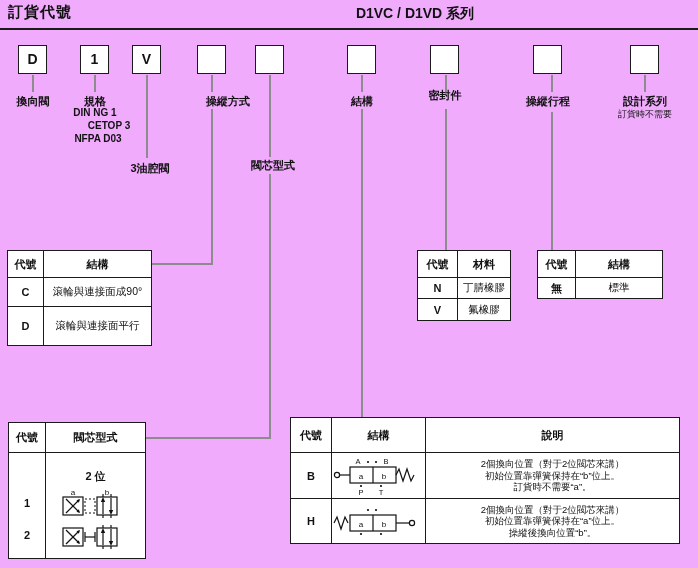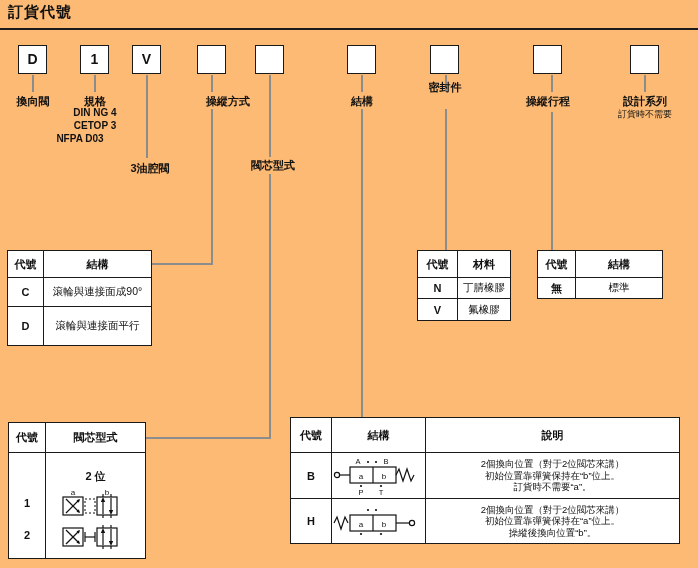--- a/index.html
+++ b/index.html
@@ -1,16 +1,16 @@
 <!DOCTYPE html>
 <html><head>
 <meta charset="utf-8">
 <style>
   html,body{margin:0;padding:0;background:#fff;}
-  .page{position:relative;width:698px;height:568px;background:#fdba74;overflow:hidden;
+  .page{position:relative;width:698px;height:568px;background:#f0abfc;overflow:hidden;
         font-family:"Liberation Sans",sans-serif;color:#111;}
   .title-left{position:absolute;left:8px;top:3px;font-size:15px;font-weight:bold;letter-spacing:1px;}
   .title-right{position:absolute;left:325px;top:5px;width:180px;text-align:center;font-size:14px;font-weight:bold;}
   .rule{position:absolute;left:0;top:28px;width:698px;height:2px;background:#1a1a1a;}
   .code-box{position:absolute;top:45px;width:27px;height:27px;border:1.5px solid #1a1a1a;
             text-align:center;line-height:27px;font-size:14px;font-weight:bold;background:#fff;}
   .stem{position:absolute;width:2px;background:#8c8c8c;}
   .hline{position:absolute;height:2px;background:#8c8c8c;}
   .blabel{position:absolute;transform:translateX(-50%);font-size:11px;font-weight:bold;white-space:nowrap;}
   .sublabel{position:absolute;transform:translateX(-50%);font-size:10px;font-weight:bold;white-space:nowrap;}
@@ -27,20 +27,21 @@
   .pos-label{font-size:11px;font-weight:bold;text-align:center;margin-top:9px;}
   svg{display:block;margin:0 auto;}
   svg text{font-family:"Liberation Sans",sans-serif;}
 </style>
 </head>
 <body>
 
 <div class="page">
 
   <div class="title-left">訂貨代號</div>
+  <div class="title-right">D1VC / D1VD 系列</div>
   <div class="rule"></div>
 
   <div class="code-box" style="left:18px">D</div>
   <div class="code-box" style="left:80px">1</div>
   <div class="code-box" style="left:132px">V</div>
   <div class="code-box" style="left:197px"></div>
   <div class="code-box" style="left:255px"></div>
   <div class="code-box" style="left:347px"></div>
   <div class="code-box" style="left:430px"></div>
   <div class="code-box" style="left:533px"></div>
@@ -58,26 +59,26 @@
   <div class="stem" style="left:445px;top:75px;height:17px"></div>
   <div class="stem" style="left:445px;top:109px;height:141px"></div>
   <div class="stem" style="left:551px;top:75px;height:17px"></div>
   <div class="stem" style="left:551px;top:112px;height:138px"></div>
   <div class="stem" style="left:644px;top:75px;height:17px"></div>
   <div class="hline" style="left:151px;top:263px;width:62px"></div>
   <div class="hline" style="left:145px;top:437px;width:126px"></div>
 
   <div class="blabel" style="left:33px;top:94px">換向閥</div>
   <div class="blabel" style="left:95px;top:94px">規格</div>
-  <div class="sublabel" style="left:95px;top:107px">DIN NG 4</div>
-  <div class="sublabel" style="left:95px;top:120px">CETOP 3</div>
-  <div class="sublabel" style="left:80px;top:133px">NFPA D03</div>
+  <div class="sublabel" style="left:95px;top:107px">DIN NG 1</div>
+  <div class="sublabel" style="left:109px;top:120px">CETOP 3</div>
+  <div class="sublabel" style="left:98px;top:133px">NFPA D03</div>
   <div class="blabel" style="left:228px;top:94px">操縱方式</div>
   <div class="blabel" style="left:362px;top:94px">結構</div>
-  <div class="blabel" style="left:445px;top:80px">密封件</div>
+  <div class="blabel" style="left:445px;top:88px">密封件</div>
   <div class="blabel" style="left:548px;top:94px">操縱行程</div>
   <div class="blabel" style="left:645px;top:94px">設計系列</div>
   <div class="note" style="left:645px;top:108px">訂貨時不需要</div>
   <div class="blabel" style="left:150px;top:161px">3油腔閥</div>
   <div class="blabel" style="left:273px;top:158px">閥芯型式</div>
 
   <table class="tbl" style="left:7px;top:250px;width:144px">
     <colgroup>
         <col style="width:36px">
         <col style="width:108px">

